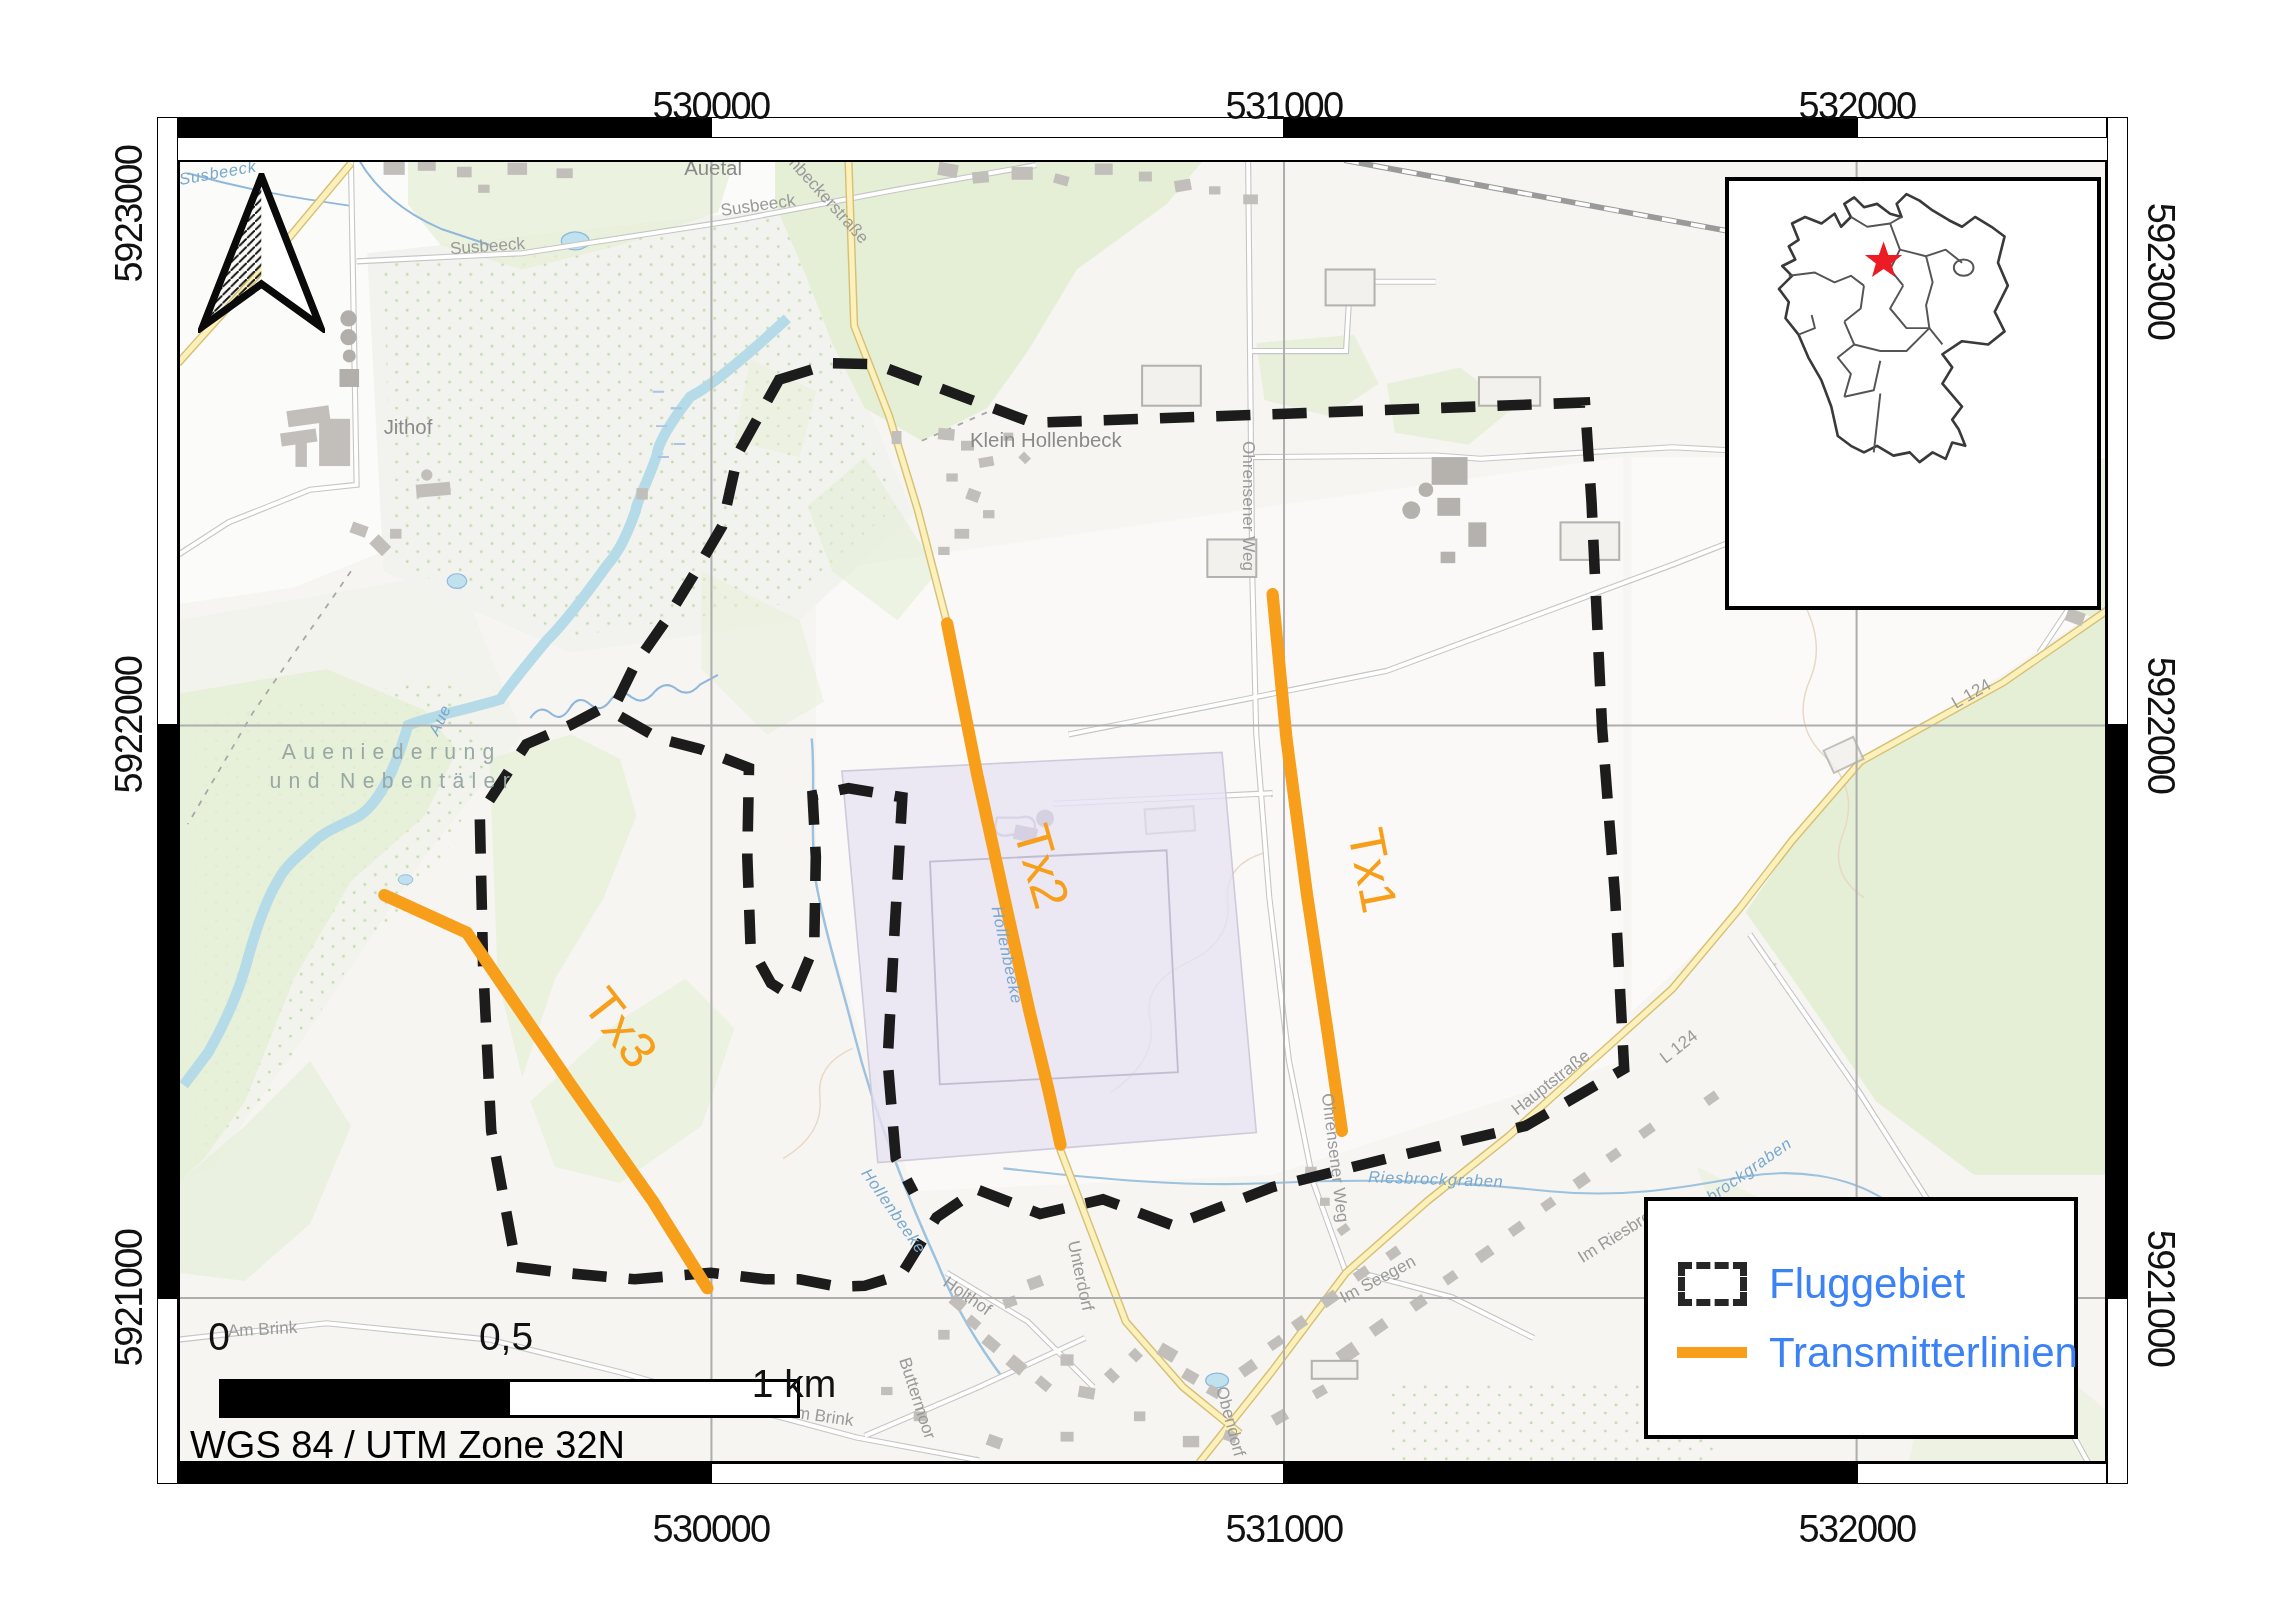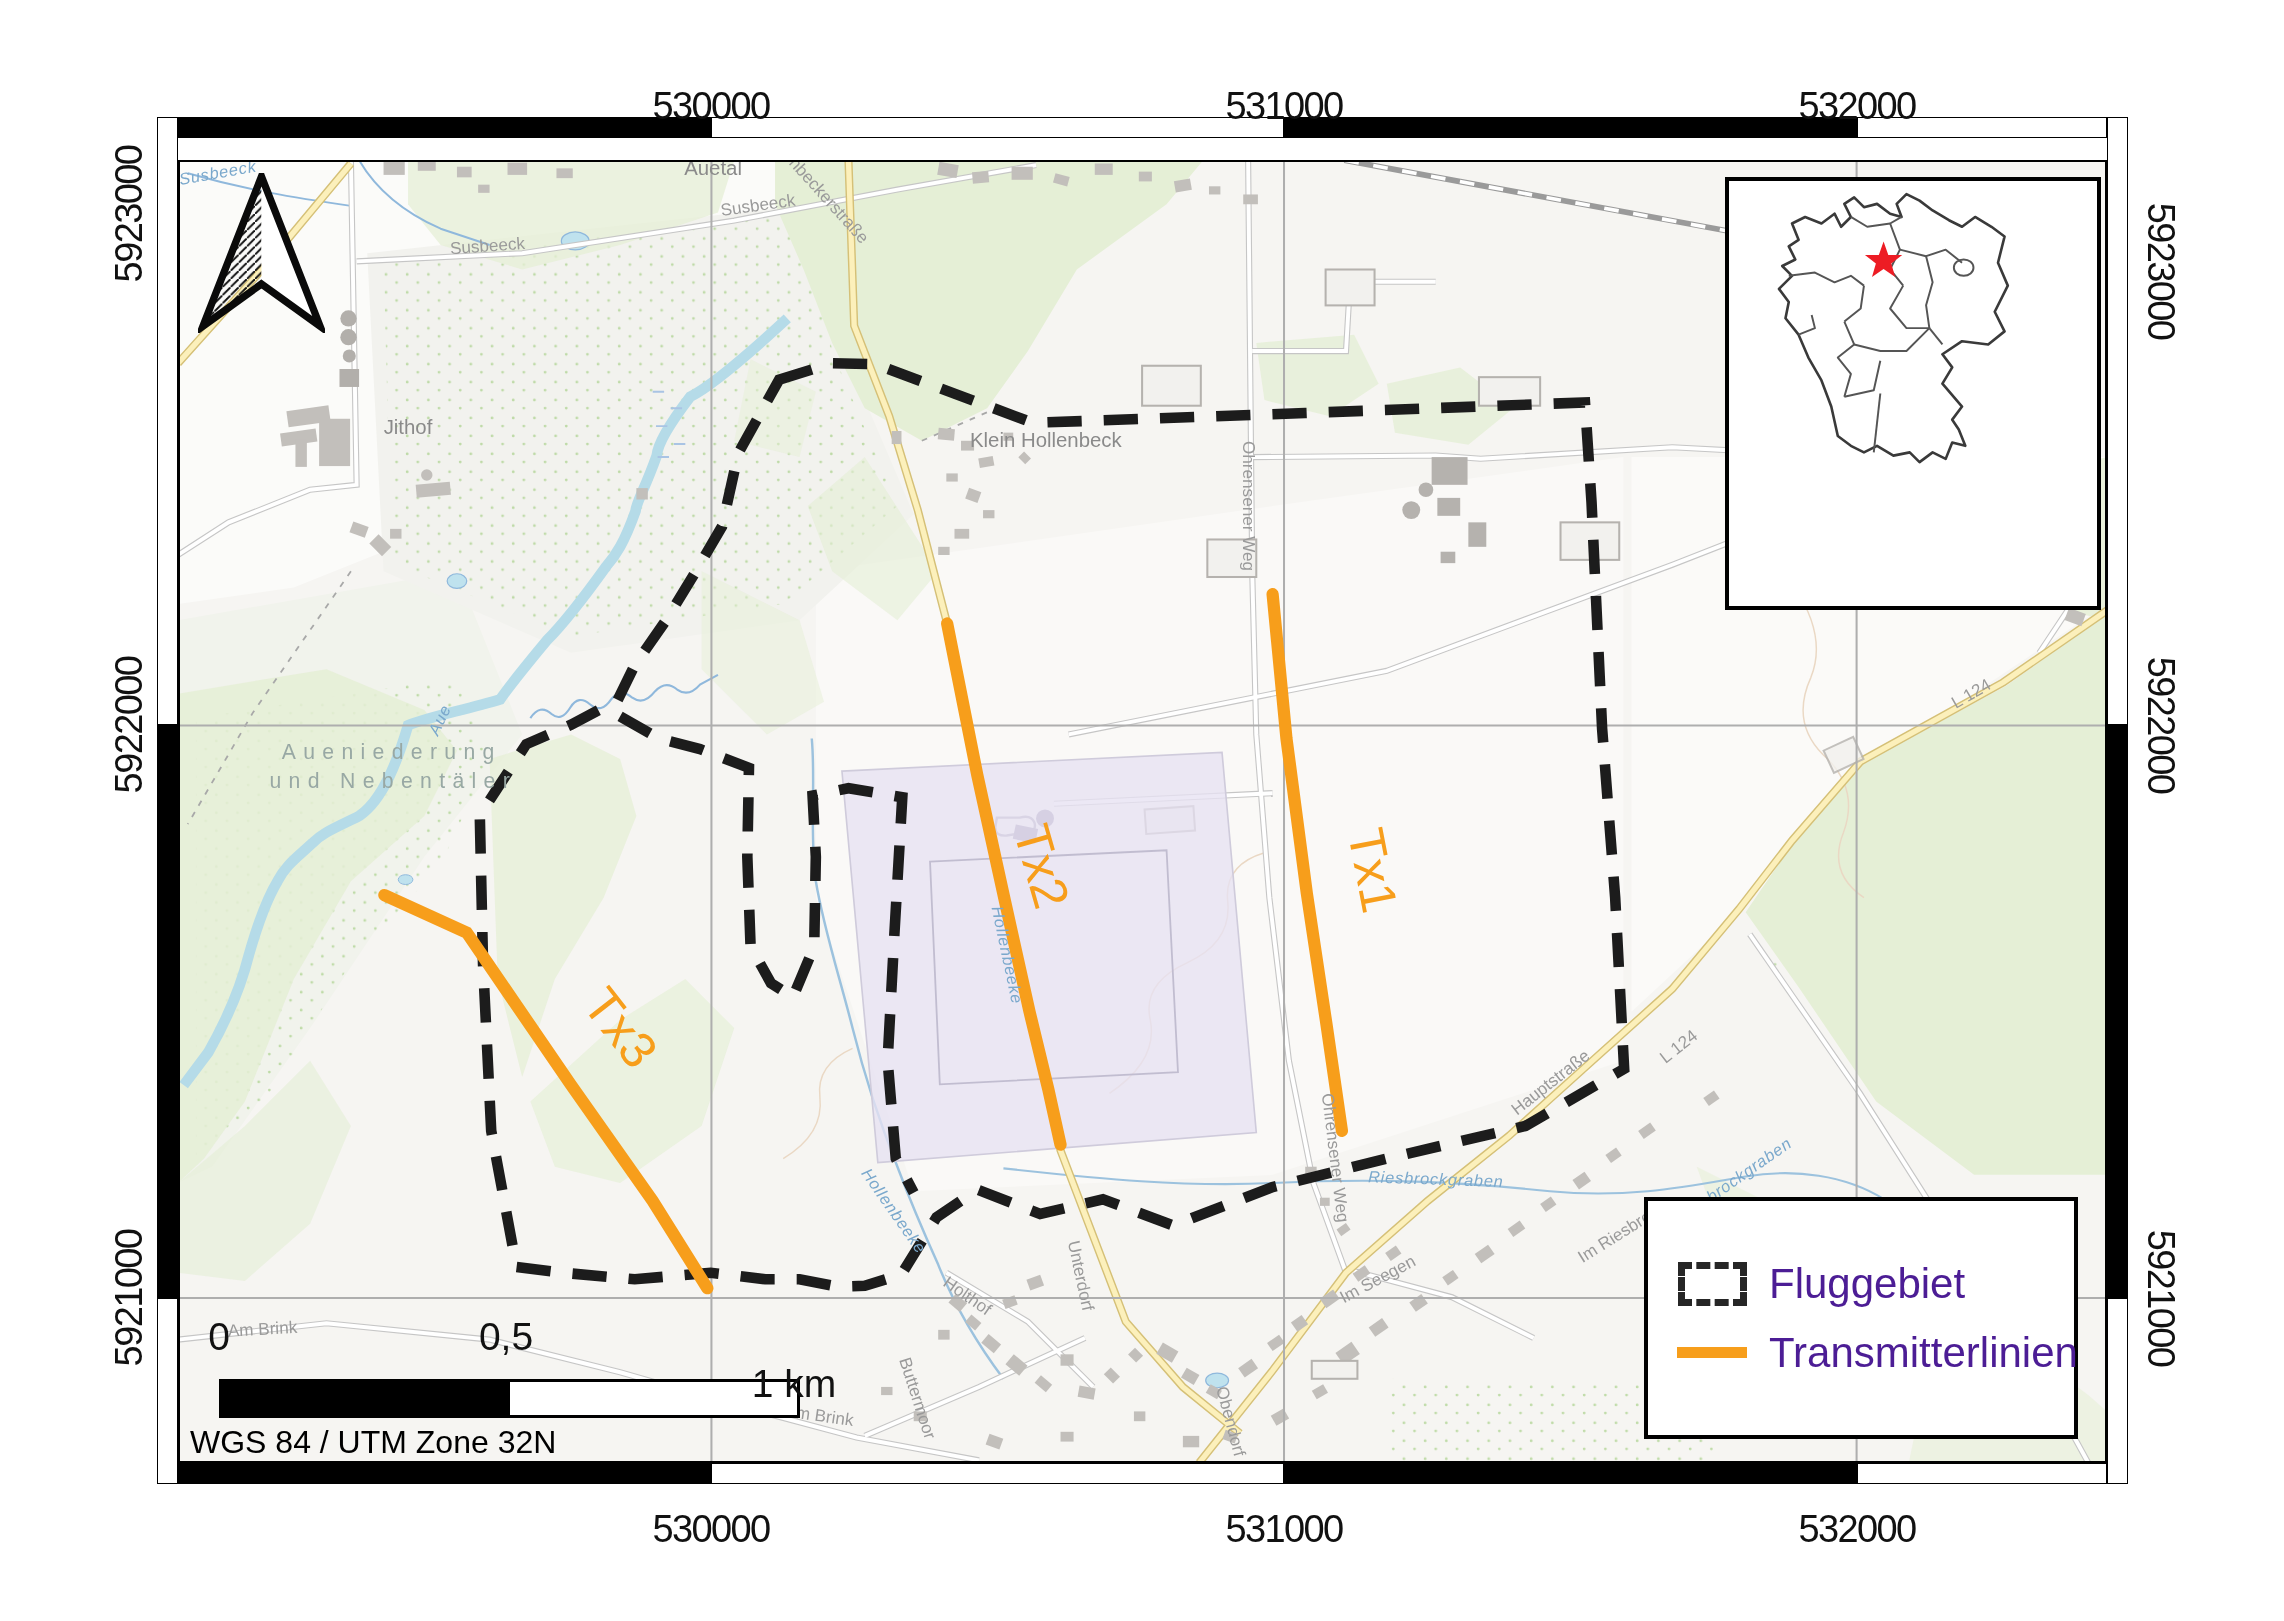--- a/index.html
+++ b/index.html
@@ -13,31 +13,31 @@
   #map-svg{position:absolute;left:178px;top:160px;}
   #zebra div{position:absolute;box-sizing:border-box;}
   #north-arrow{position:absolute;left:198px;top:173px;}
   #inset{position:absolute;left:1725px;top:177px;width:376px;height:433px;background:#fff;
          border:4.1px solid #000;box-sizing:border-box;}
   #legend{position:absolute;left:1644px;top:1197px;width:434px;height:242px;background:#fff;
           border:4.1px solid #000;box-sizing:border-box;display:flex;flex-direction:column;
           justify-content:center;gap:21px;padding:8.2px 0 8.2px 28px;}
   .legend-row{display:flex;align-items:center;gap:21px;}
   .legend-sym{width:72px;flex:0 0 72px;display:flex;align-items:center;justify-content:center;}
-  .legend-label{font-size:42px;color:#4c1d95;}
+  .legend-label{font-size:42px;color:#3b82f6;}
   .sym-dashed{width:69px;height:44px;border:7.3px dashed #262626;box-sizing:border-box;}
   .sym-line{width:70px;height:11.4px;background:#F79E1B;}
   .sym-fill{width:69px;height:49px;background:#E7E2F2;border:1.6px solid #cfcbdb;box-sizing:border-box;}
   #scalebar{position:absolute;left:219px;top:1315px;width:575px;}
   #scalebar .nums{position:relative;height:49px;font-size:39px;color:#111;}
   #scalebar .nums span{position:absolute;transform:translateX(-50%);white-space:nowrap;}
   #scalebar .bar{margin-top:14.7px;width:575px;height:33px;border:3.3px solid #000;box-sizing:content-box;
                  display:flex;background:#fff;}
   #scalebar .bar .half{width:50%;height:100%;}
-  #crs{position:absolute;left:190px;top:1424px;font-size:32px;color:#000;white-space:nowrap;}
+  #crs{position:absolute;left:190px;top:1424px;font-size:38px;color:#000;white-space:nowrap;}
 </style>
 </head>
 <body>
 
 <div id="canvas">
 
   <svg id="map-svg" width="1929" height="1303" viewBox="218 196 2365 1597">
     <defs>
       <pattern id="meadow" width="26" height="22" patternUnits="userSpaceOnUse">
         <circle cx="5" cy="6" r="1.7" fill="#9ccB78" opacity="0.7"></circle>

